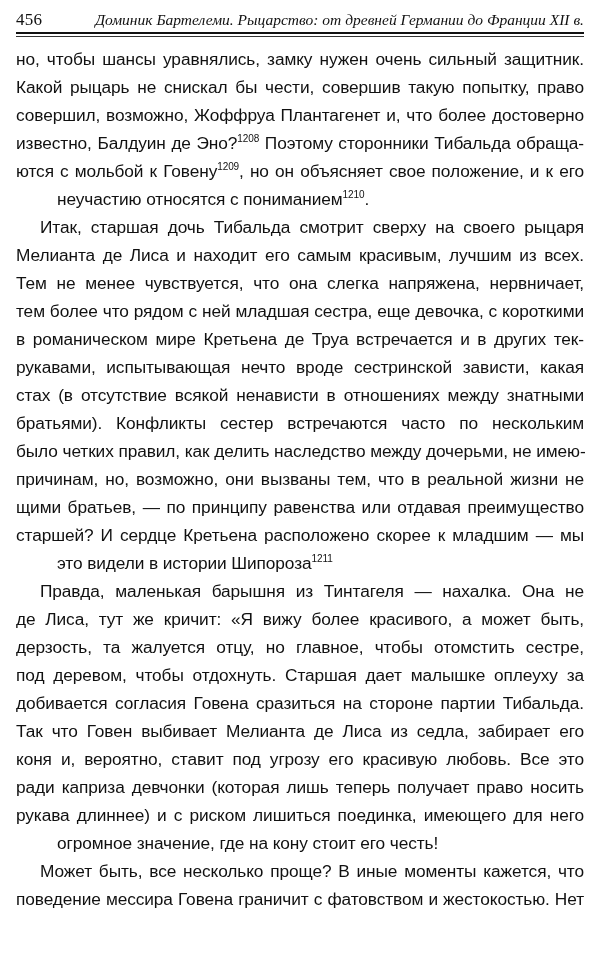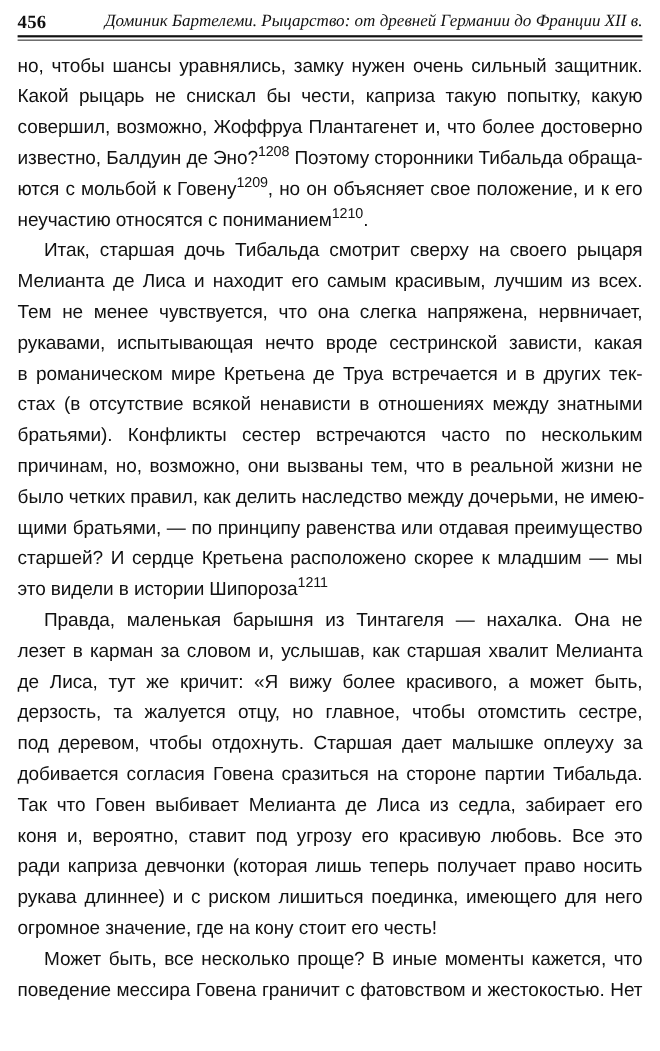--- a/index.html
+++ b/index.html
@@ -1,59 +1,59 @@
 <!DOCTYPE html>
 <html><head>
 <meta charset="utf-8">
 <style>
   html, body { margin: 0; padding: 0; background: #ffffff; }
   body { width: 600px; height: 955px; overflow: hidden; position: relative; color: #111; }
   .page { position: absolute; left: 16px; top: 0; width: 568px; }
   .header { position: absolute; left: 0; top: 10px; width: 568px; height: 22px; font-family: "Liberation Serif", serif; }
-  .pnum { position: absolute; left: 0; top: 0; font-size: 17px; letter-spacing: 0.2px; font-weight: bold; }
+  .pnum { position: absolute; left: 0; top: 0; font-size: 17px; letter-spacing: 0.2px; }
   .htitle { position: absolute; right: 0; top: 1px; font-size: 15.5px; font-style: italic; white-space: nowrap; text-align: center; }
   .rule1 { position: absolute; left: 0; top: 32px; width: 568px; height: 2px; background: #111; }
   .rule2 { position: absolute; left: 0; top: 36px; width: 568px; height: 1px; background: #333; }
   .body { position: absolute; left: 0; top: 45px; width: 568px; font-family: "Liberation Sans", sans-serif; font-size: 17.3px; line-height: 28px; letter-spacing: -0.1px; }
   .line { display: block; height: 28px; white-space: nowrap; text-align: justify; text-align-last: justify; }
-  .line.last { text-align-last: left; }
+  .line.last { text-align-last: left; margin-left: 41px; }
   .line.indent { padding-left: 24px; }
-  sup { font-size: 13px; vertical-align: 7px; line-height: 0; }
+  sup { font-size: 10px; vertical-align: 7px; line-height: 0; }
 </style>
 </head>
 <body>
 
 <div class="page">
   <div class="header">
     <span class="pnum">456</span>
     <span class="htitle">Доминик Бартелеми. Рыцарство: от древней Германии до Франции XII в.</span>
   </div>
   <div class="rule1"></div>
   <div class="rule2"></div>
   <div class="body" id="body-text">
       <span class="line"><span>но, чтобы шансы уравнялись, замку нужен очень сильный защитник.</span></span>
-      <span class="line"><span>Какой рыцарь не снискал бы чести, каприза такую попытку, какую</span></span>
+      <span class="line"><span>Какой рыцарь не снискал бы чести, совершив такую попытку, право</span></span>
       <span class="line"><span>совершил, возможно, Жоффруа Плантагенет и, что более достоверно</span></span>
       <span class="line"><span>известно, Балдуин де Эно?</span><sup>1208</sup><span> Поэтому сторонники Тибальда обраща-</span></span>
       <span class="line"><span>ются с мольбой к Говену</span><sup>1209</sup><span>, но он объясняет свое положение, и к его</span></span>
       <span class="line last"><span>неучастию относятся с пониманием</span><sup>1210</sup><span>.</span></span>
       <span class="line indent"><span>Итак, старшая дочь Тибальда смотрит сверху на своего рыцаря</span></span>
       <span class="line"><span>Мелианта де Лиса и находит его самым красивым, лучшим из всех.</span></span>
       <span class="line"><span>Тем не менее чувствуется, что она слегка напряжена, нервничает,</span></span>
+      <span class="line"><span>тем более что рядом с ней младшая сестра, еще девочка, с короткими</span></span>
+      <span class="line"><span>в романическом мире Кретьена де Труа встречается и в других тек-</span></span>
       <span class="line"><span>рукавами, испытывающая нечто вроде сестринской зависти, какая</span></span>
-      <span class="line"><span>в романическом мире Кретьена де Труа встречается и в других тек-</span></span>
       <span class="line"><span>стах (в отсутствие всякой ненависти в отношениях между знатными</span></span>
       <span class="line"><span>братьями). Конфликты сестер встречаются часто по нескольким</span></span>
+      <span class="line"><span>было четких правил, как делить наследство между дочерьми, не имею-</span></span>
       <span class="line"><span>причинам, но, возможно, они вызваны тем, что в реальной жизни не</span></span>
-      <span class="line"><span>было четких правил, как делить наследство между дочерьми, не имею-</span></span>
-      <span class="line"><span>щими братьями, — по принципу равенства или отдавая преимущество</span></span>
+      <span class="line"><span>щими братьев, — по принципу равенства или отдавая преимущество</span></span>
       <span class="line"><span>старшей? И сердце Кретьена расположено скорее к младшим — мы</span></span>
       <span class="line last"><span>это видели в истории Шипороза</span><sup>1211</sup><span></span></span>
       <span class="line indent"><span>Правда, маленькая барышня из Тинтагеля — нахалка. Она не</span></span>
-      <span class="line"><span>лезет в карман за словом и, услышав, как старшая хвалит Мелианта</span></span>
       <span class="line"><span>де Лиса, тут же кричит: «Я вижу более красивого, а может быть,</span></span>
       <span class="line"><span>дерзость, та жалуется отцу, но главное, чтобы отомстить сестре,</span></span>
       <span class="line"><span>под деревом, чтобы отдохнуть. Старшая дает малышке оплеуху за</span></span>
       <span class="line"><span>добивается согласия Говена сразиться на стороне партии Тибальда.</span></span>
       <span class="line"><span>Так что Говен выбивает Мелианта де Лиса из седла, забирает его</span></span>
       <span class="line"><span>коня и, вероятно, ставит под угрозу его красивую любовь. Все это</span></span>
       <span class="line"><span>ради каприза девчонки (которая лишь теперь получает право носить</span></span>
       <span class="line"><span>рукава длиннее) и с риском лишиться поединка, имеющего для него</span></span>
       <span class="line last"><span>огромное значение, где на кону стоит его честь!</span></span>
       <span class="line indent"><span>Может быть, все несколько проще? В иные моменты кажется, что</span></span>

